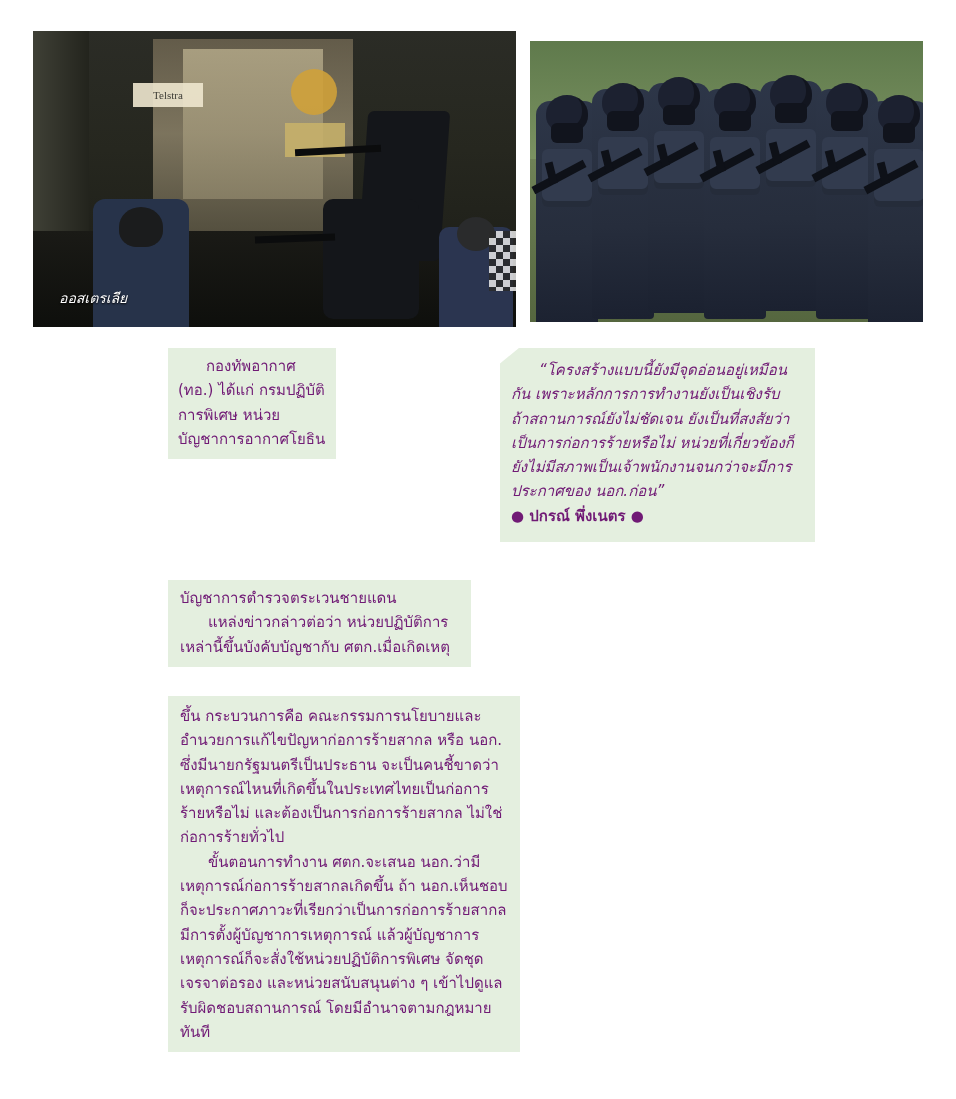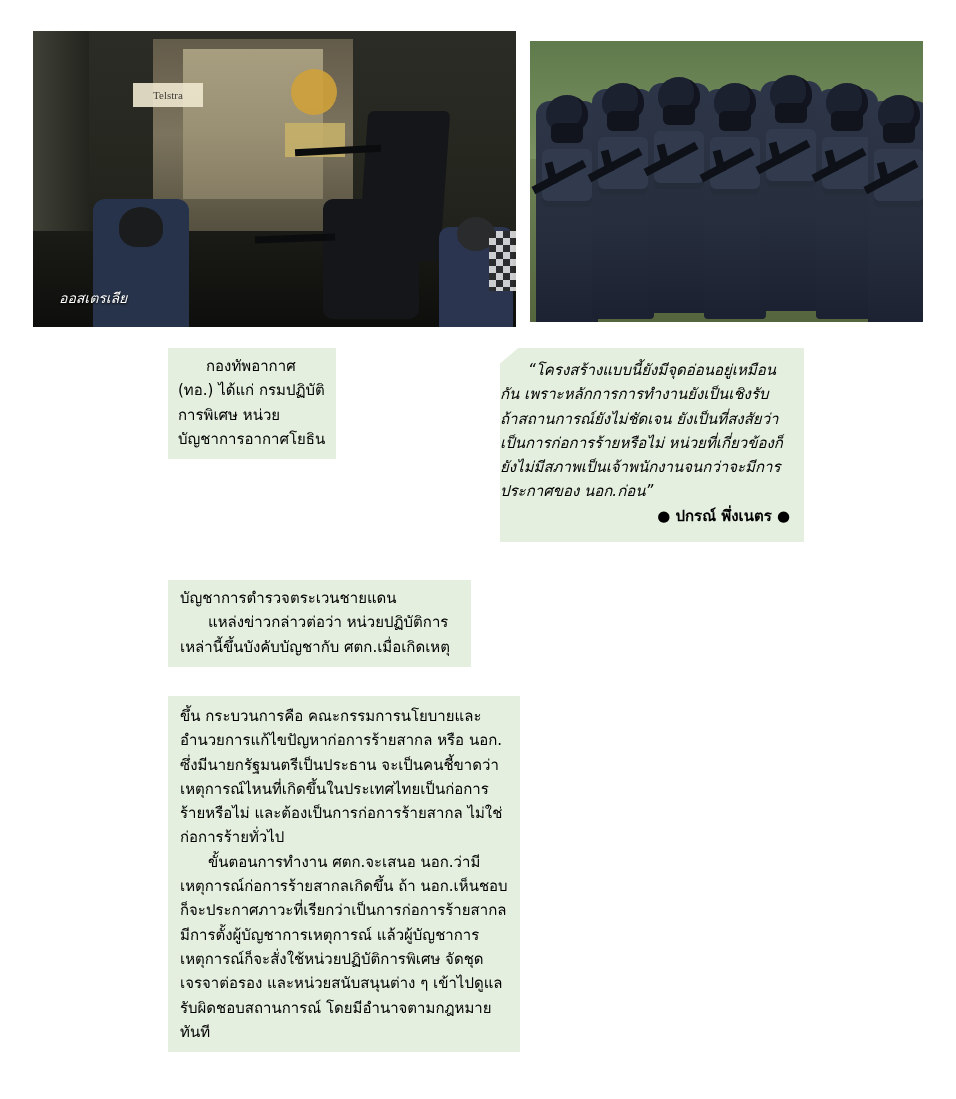--- a/index.html
+++ b/index.html
@@ -210,21 +210,21 @@
     width: 50px; height: 58px;
     background: #323b4e;
     border-radius: 6px;
     box-shadow: inset 0 -6px 0 rgba(0,0,0,.25);
   }
 
   
   .tcol {
     position: absolute;
     background: #e4efdf;
-    color: #000000;
+    color: #701a75;
     font-family: "DejaVu Sans", "Liberation Sans", sans-serif;
     line-height: 1.62;
   }
   .tcol p {
     margin: 0;
   }
   .indent {
     text-indent: 28px;
   }
 
@@ -250,30 +250,30 @@
     font-size: 15px;
   }
   #block-col3 .bold-part {
     font-weight: normal;
   }
 
   #block-right {
     left: 500px;
     top: 348px;
     width: 290px;
-    padding: 10px 14px 14px 0;
+    padding: 10px 14px 14px 11px;
     font-size: 15px;
     background: #e4efdf;
     clip-path: polygon(6% 0%, 100% 0%, 100% 100%, 0% 100%, 0% 8%);
   }
   #block-right .quote {
     font-style: italic;
   }
   .byline {
-    text-align: right;
+    text-align: left;
     margin-top: 14px;
     font-weight: bold;
   }
 </style>
 </head>
 <body>
 
 <div class="page">
 
   <div class="photo" id="photo-left">

